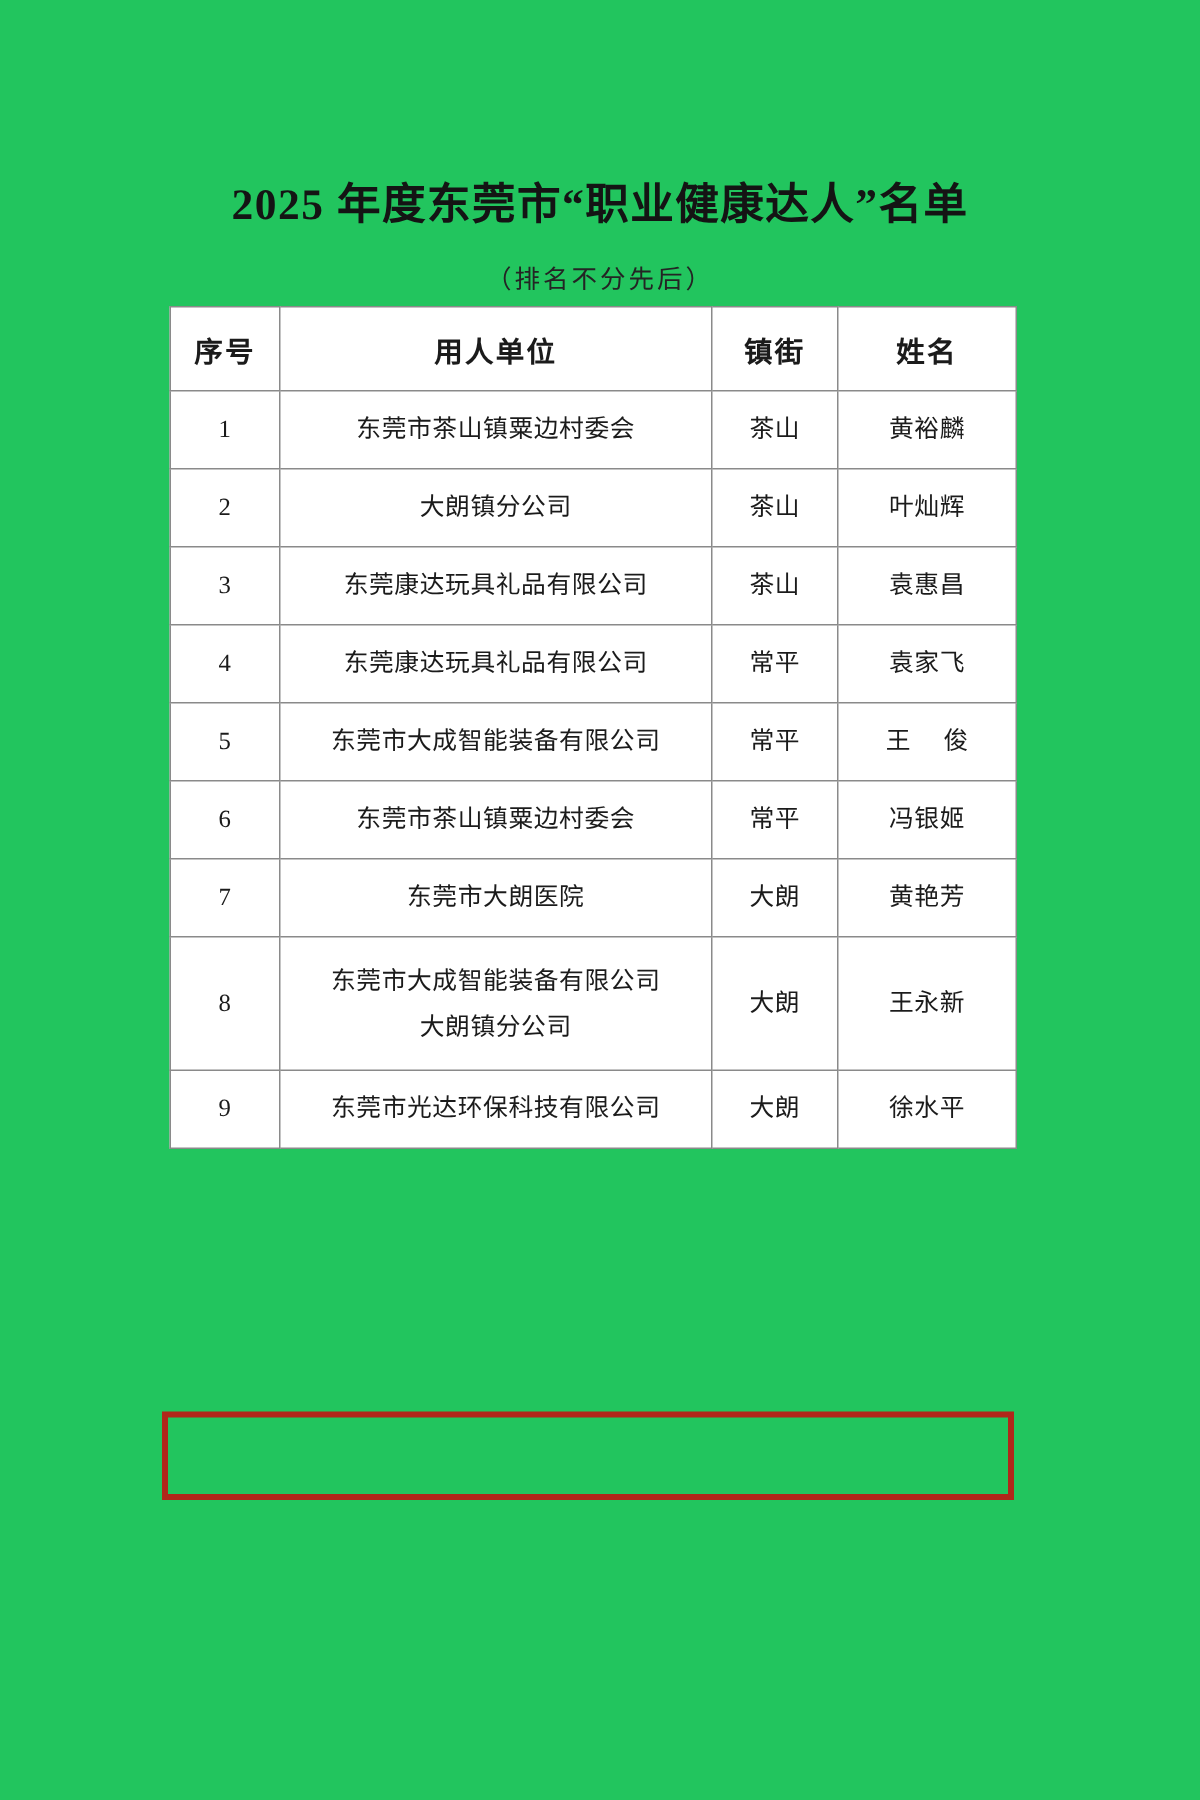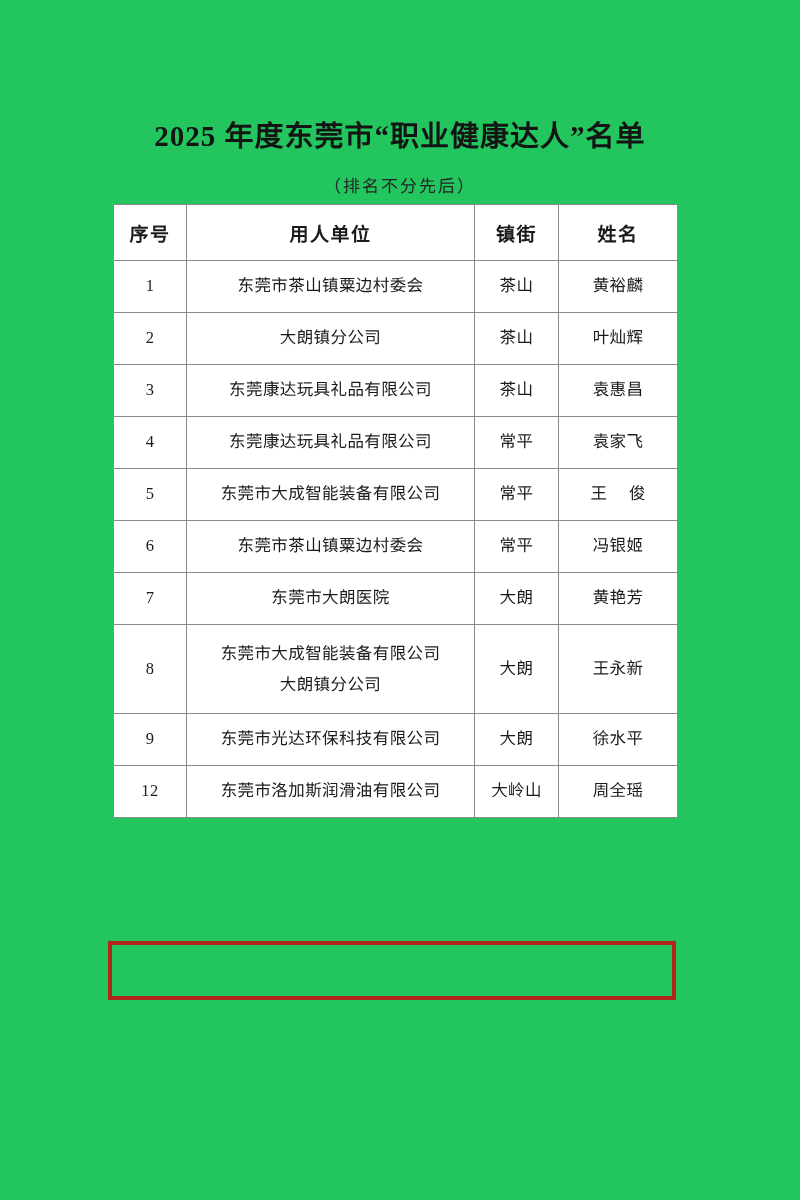--- a/index.html
+++ b/index.html
@@ -206,25 +206,19 @@
             </td>
             <td class="town">大朗</td>
             <td class="name">王永新</td>
           </tr>
           <tr>
             <td class="idx">9</td>
             <td class="unit">东莞市光达环保科技有限公司</td>
             <td class="town">大朗</td>
             <td class="name">徐水平</td>
           </tr>
-          <tr>
-            <td class="idx">12</td>
-            <td class="unit">东莞市洛加斯润滑油有限公司</td>
-            <td class="town">大岭山</td>
-            <td class="name">周全瑶</td>
-          </tr>
         </tbody>
     </table>
   </div>
 
   <div class="highlight-box" style="border-color: rgb(176, 39, 26);"></div>
 
 </div>
 
 </body></html>

